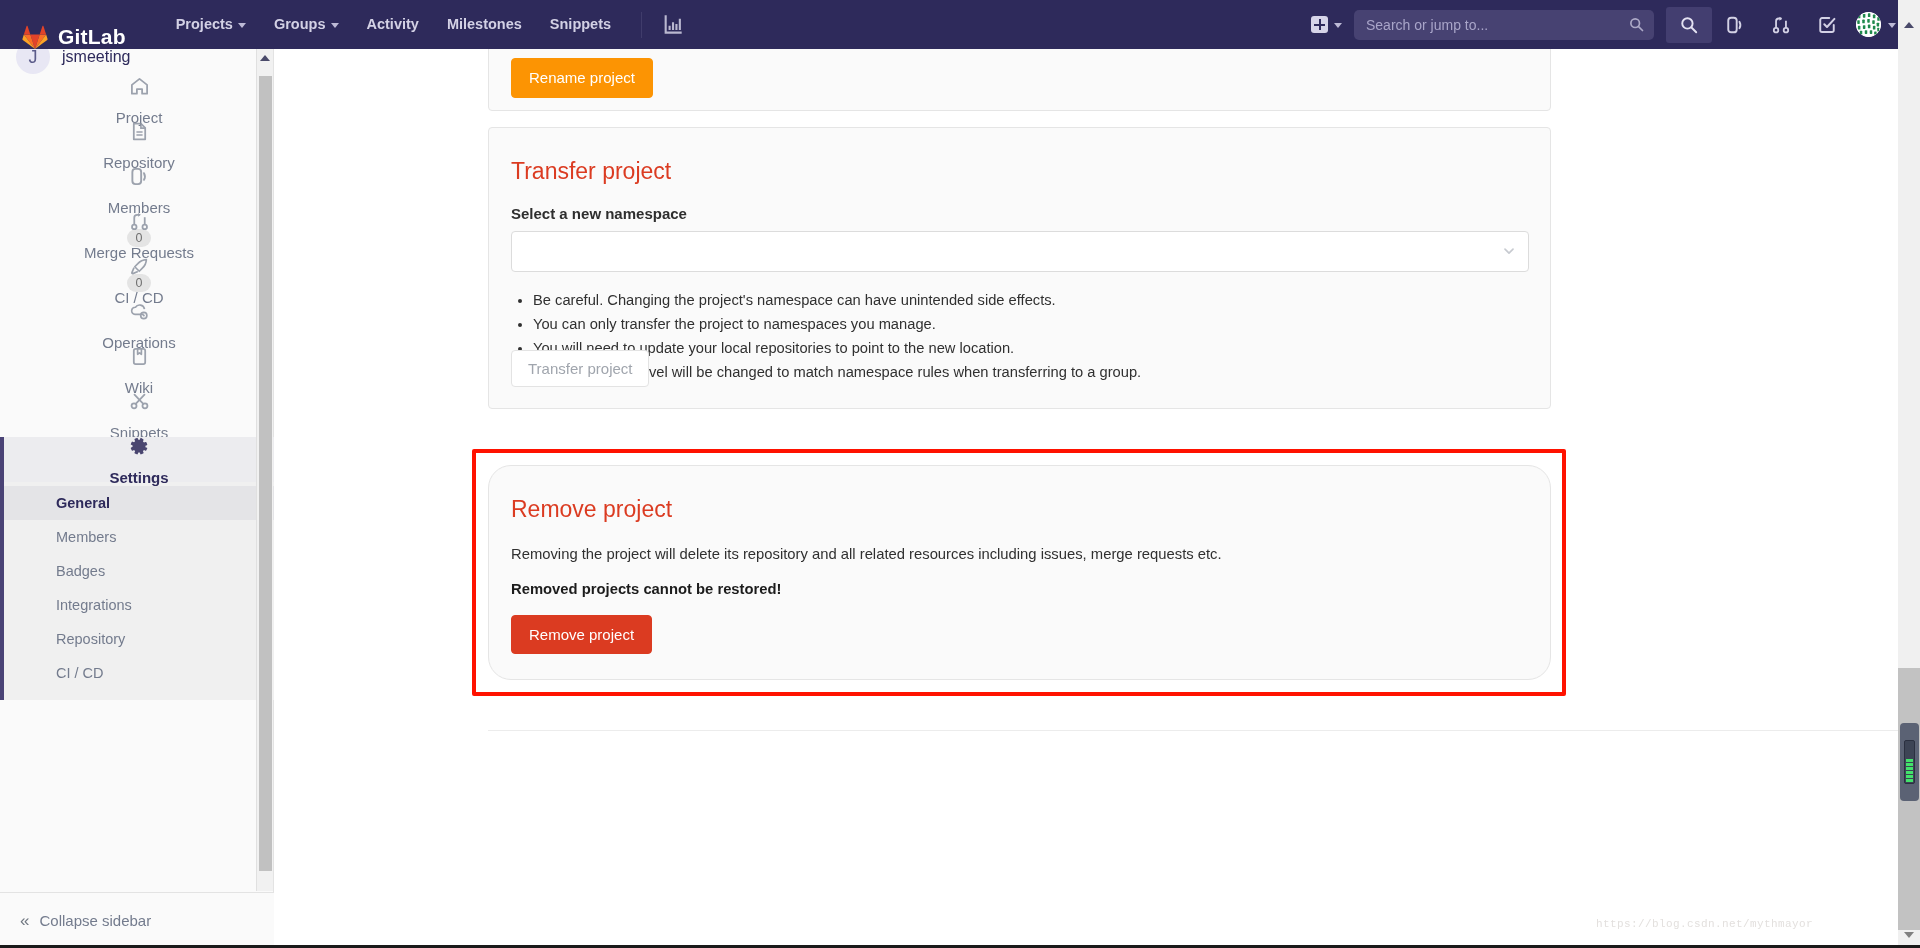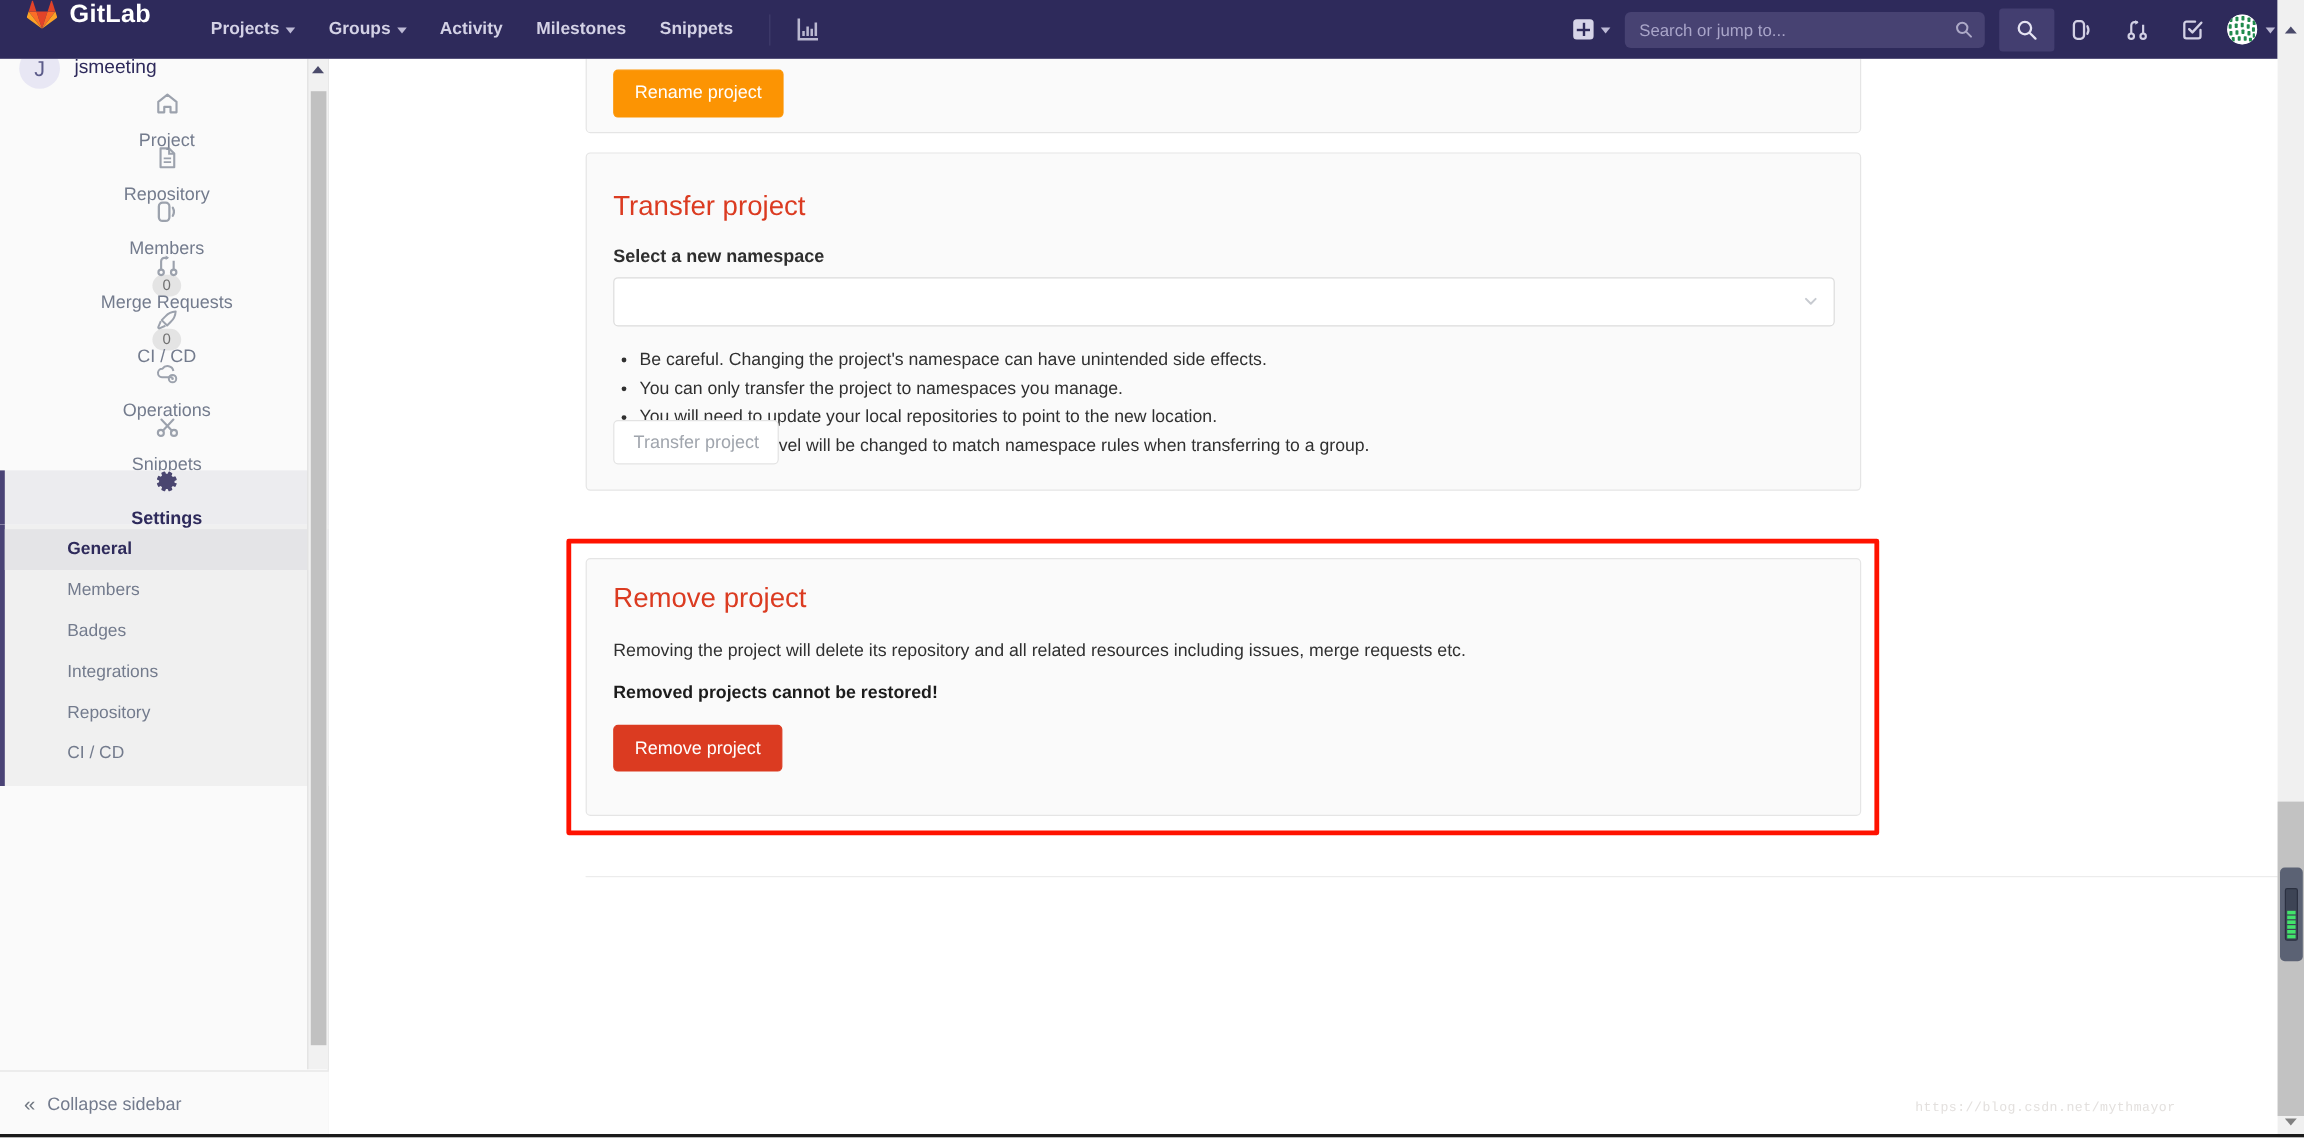--- a/index.html
+++ b/index.html
@@ -11,21 +11,21 @@
     font-family: "Liberation Sans", sans-serif;
     background: #ffffff;
   }
   #root { position: relative; width: 1920px; height: 948px; overflow: hidden; }
 
   
   .navbar {
     position: absolute; top: 0; left: 0;
     width: 1920px; height: 49px;
     background: #2e2a5b;
-    display: flex; align-items: flex-start;
+    display: flex; align-items: flex-end;
     z-index: 40;
   }
   .nav-logo { display: flex; align-items: center; margin-left: 22px; gap: 10px; cursor: pointer; }
   .logo-mark { width: 26px; height: 24px; display: block; }
   .logo-text {
     color: #fff; font-size: 21px; font-weight: 700; letter-spacing: .2px;
   }
   .nav-links { display: flex; align-items: center; margin-left: 36px; height: 49px; }
   .nav-link {
     color: #d3d1e5; font-size: 14.5px; font-weight: 700;
@@ -222,21 +222,21 @@
 
   
   .highlight-box {
     position: absolute; left: 197px; top: 400px;
     width: 1094px; height: 247px;
     border: 4px solid #ff1200; border-radius: 2px;
     z-index: 5; pointer-events: none;
   }
   .card-remove {
     position: absolute; left: 213px; top: 416px;
-    width: 1063px; height: 215px; padding: 19px 22px 24px 22px;
+    width: 1063px; height: 215px; padding: 30px 22px 24px 22px; border-radius: 23px;
   }
   .remove-desc {
     font-size: 14.8px; color: #303030; margin: 0 0 16px 0; line-height: 1.5;
   }
   .remove-warn {
     font-size: 14.8px; color: #1c1c1c; font-weight: 700; margin: 0 0 18px 0;
   }
   .btn-danger {
     background: #db3b21; border-color: #db3b21; color: #fff;
   }
@@ -460,20 +460,27 @@
 
       <div class="sb-item">
         <svg class="sb-ico" viewBox="0 0 16 16">
           <path d="M11.6 10.4H4.2a3 3 0 0 1 .4-6 4.2 4.2 0 0 1 7.6 1.6" fill="none" stroke="#8c93a0" stroke-width="1.4" stroke-linejoin="round"></path>
           <circle cx="11.6" cy="11.4" r="2.6" fill="none" stroke="#8c93a0" stroke-width="1.4"></circle>
           <circle cx="11.6" cy="11.4" r=".9" fill="#8c93a0"></circle>
         </svg>
         <span class="sb-label">Operations</span>
       </div>
 
+      <div class="sb-item">
+        <svg class="sb-ico" viewBox="0 0 16 16">
+          <rect x="3.2" y="1.6" width="9.6" height="12.8" rx="1.6" fill="none" stroke="#8c93a0" stroke-width="1.5"></rect>
+          <path d="M6.4 1.6v4.6l1.6-1.2 1.6 1.2V1.6" fill="none" stroke="#8c93a0" stroke-width="1.4" stroke-linejoin="round"></path>
+        </svg>
+        <span class="sb-label">Wiki</span>
+      </div>
 
       <div class="sb-item">
         <svg class="sb-ico" viewBox="0 0 16 16">
           <circle cx="3.4" cy="11.6" r="2.1" fill="none" stroke="#8c93a0" stroke-width="1.5"></circle>
           <circle cx="12.6" cy="11.6" r="2.1" fill="none" stroke="#8c93a0" stroke-width="1.5"></circle>
           <path d="M4.8 10 12.2 2.2M11.2 10 3.8 2.2" stroke="#8c93a0" stroke-width="1.5" stroke-linecap="round"></path>
         </svg>
         <span class="sb-label">Snippets</span>
       </div>
 

